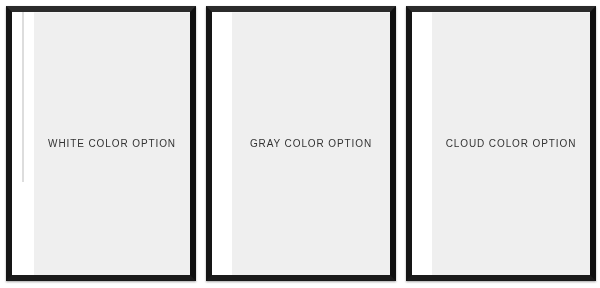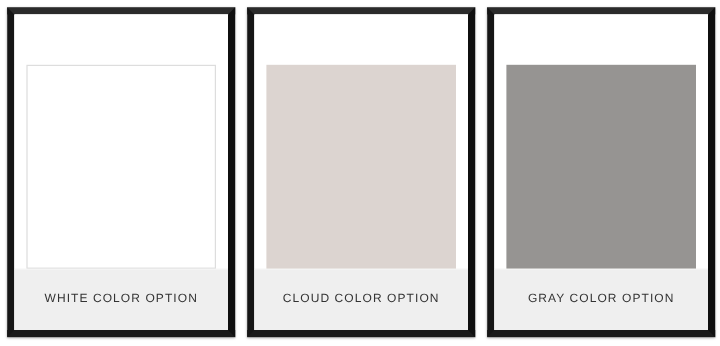--- a/index.html
+++ b/index.html
@@ -41,21 +41,21 @@
     box-shadow: 0 1px 2px rgba(0,0,0,0.35);
     display: flex;
     flex-direction: column;
   }
 
   .frame-inner {
     position: relative;
     flex: 1 1 auto;
     background: #ffffff;
     display: flex;
-    flex-direction: column;
+    flex-direction: row;
     box-sizing: border-box;
     overflow: hidden;
   }
 
   .mat-top {
     height: 42px;
     flex: 0 0 auto;
     background: #ffffff;
   }
 
@@ -110,33 +110,33 @@
       <div class="caption-strip" style="background: rgb(239, 239, 239);">
         <span class="caption-text" style="color: rgb(51, 51, 51);">WHITE COLOR OPTION</span>
       </div>
     </div>
   </div>
 
   <div class="frame">
     <div class="frame-inner">
       <div class="mat-top"></div>
       <div class="swatch-wrap">
+        <div class="swatch" style="background:#969492;"></div>
+      </div>
+      <div class="caption-strip" style="background: rgb(239, 239, 239);">
+        <span class="caption-text" style="color: rgb(51, 51, 51);">GRAY COLOR OPTION</span>
+      </div>
+    </div>
+  </div>
+
+  <div class="frame">
+    <div class="frame-inner">
+      <div class="mat-top"></div>
+      <div class="swatch-wrap">
         <div class="swatch" style="background:#DCD4D0;"></div>
       </div>
       <div class="caption-strip" style="background: rgb(239, 239, 239);">
         <span class="caption-text" style="color: rgb(51, 51, 51);">CLOUD COLOR OPTION</span>
       </div>
     </div>
   </div>
 
-  <div class="frame">
-    <div class="frame-inner">
-      <div class="mat-top"></div>
-      <div class="swatch-wrap">
-        <div class="swatch" style="background:#969492;"></div>
-      </div>
-      <div class="caption-strip" style="background: rgb(239, 239, 239);">
-        <span class="caption-text" style="color: rgb(51, 51, 51);">GRAY COLOR OPTION</span>
-      </div>
-    </div>
-  </div>
-
 </div>
 
 </body></html>

